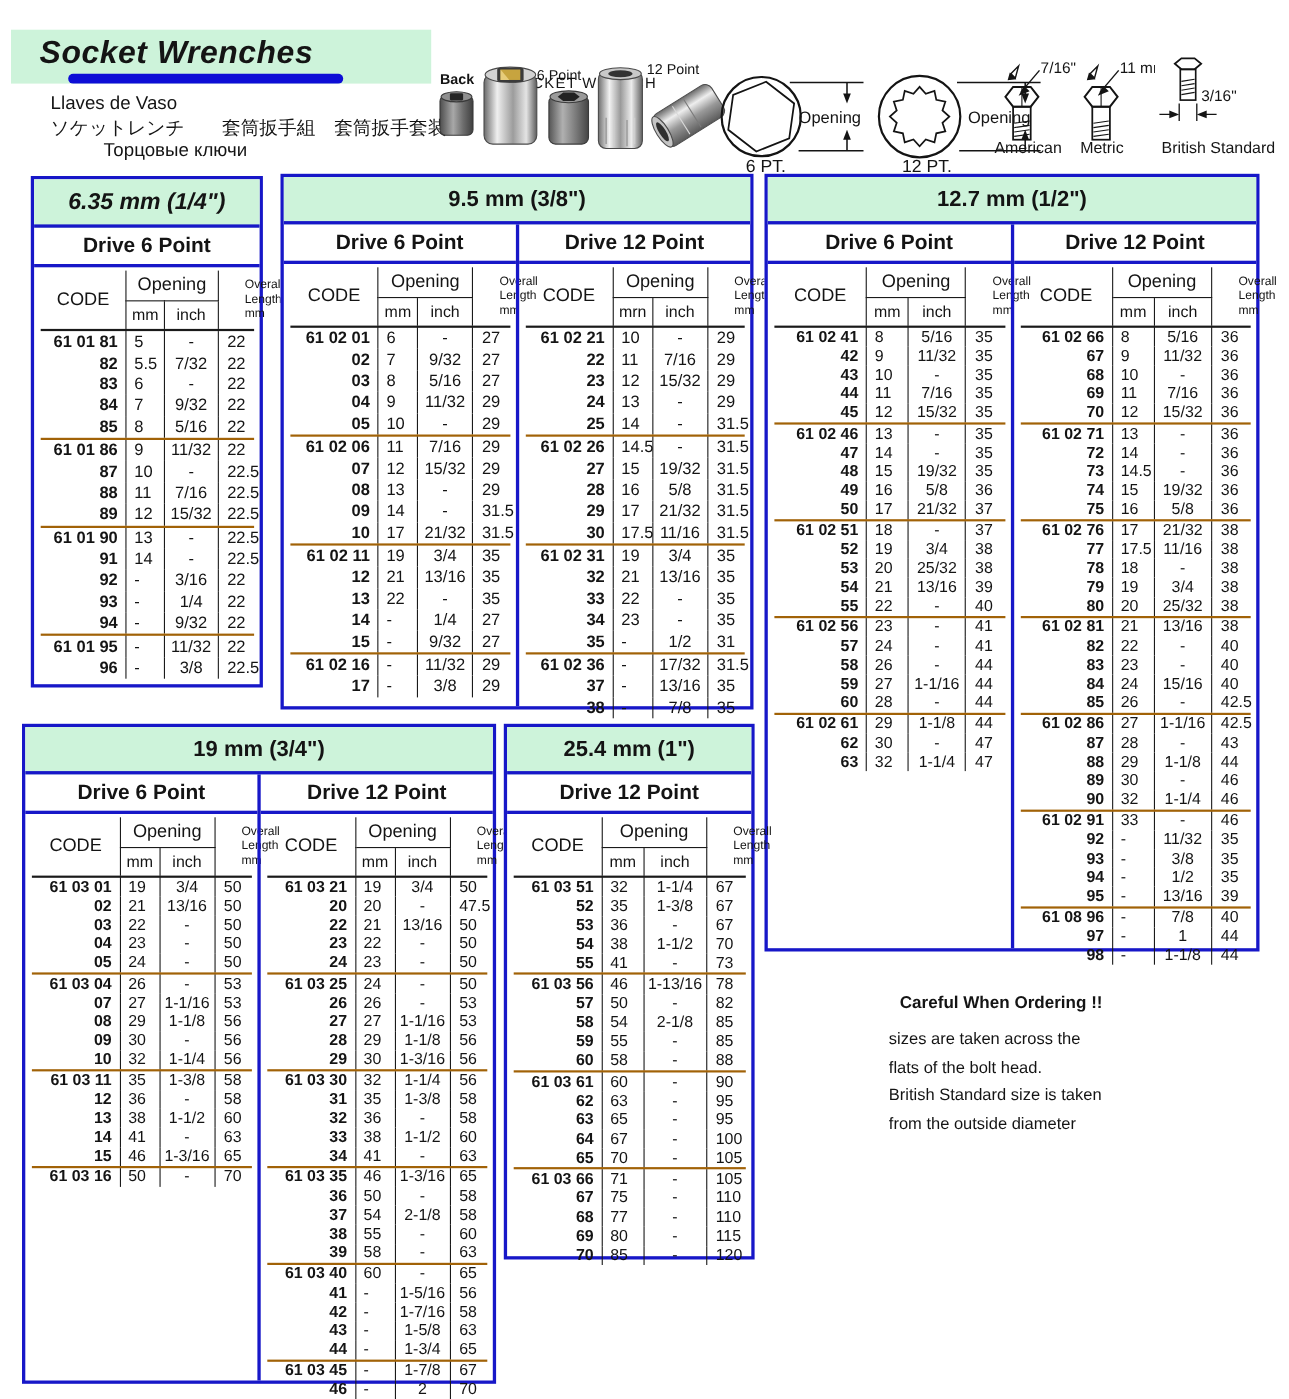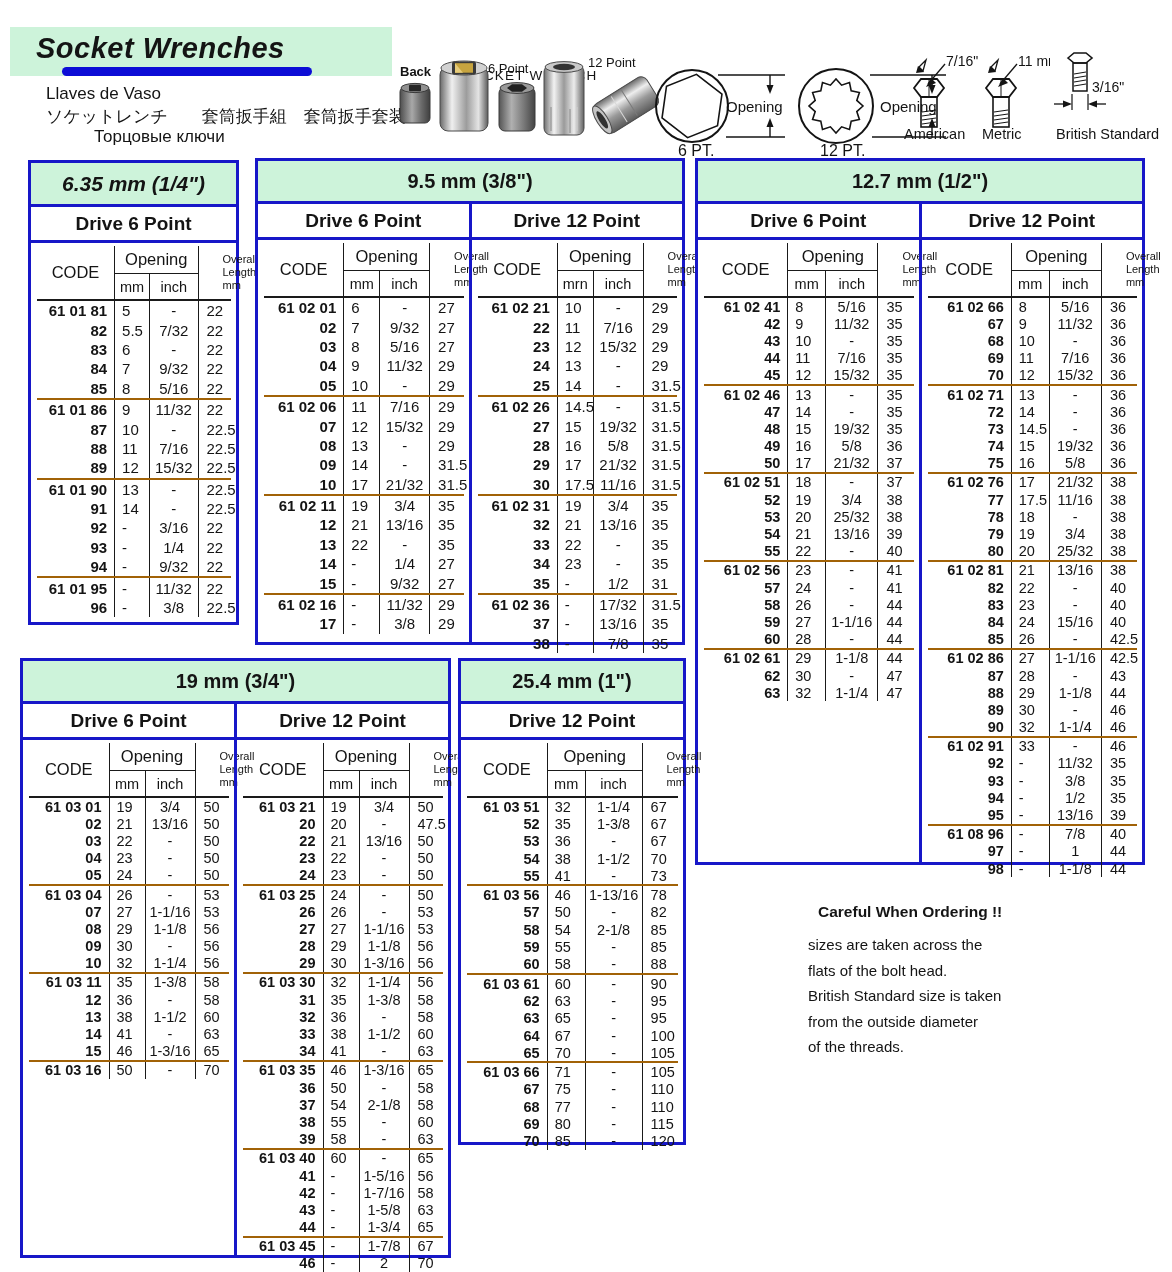--- a/index.html
+++ b/index.html
@@ -1533,16 +1533,15 @@
         </div>
       </div>
     </div>
 
   <div class="note-h">Careful When Ordering !!</div>
   <div class="note-body">
       <div>sizes are  taken across the</div>
       <div>flats of the bolt head.</div>
       <div>British Standard size is taken</div>
       <div>from the outside diameter</div>
-      <div>of the threads.</div>
     </div>
 
 </div>
 
 </body></html>

